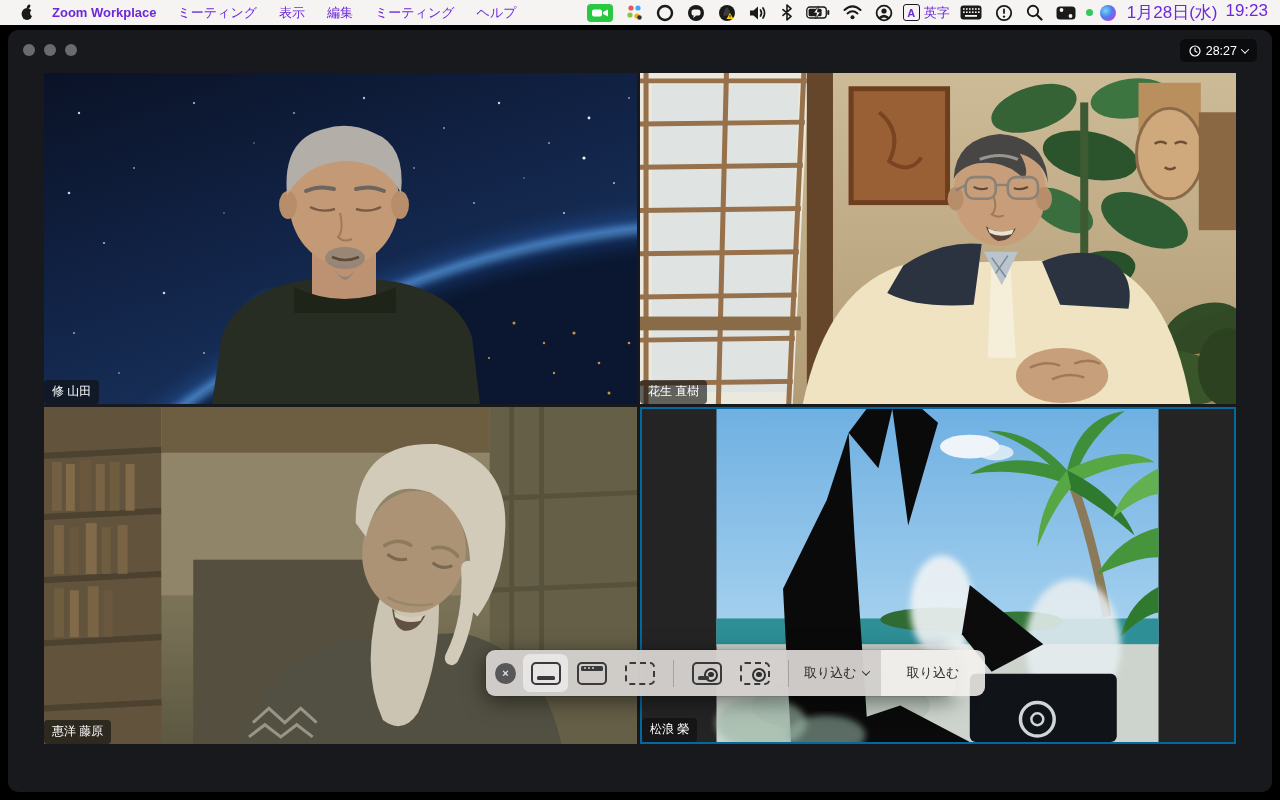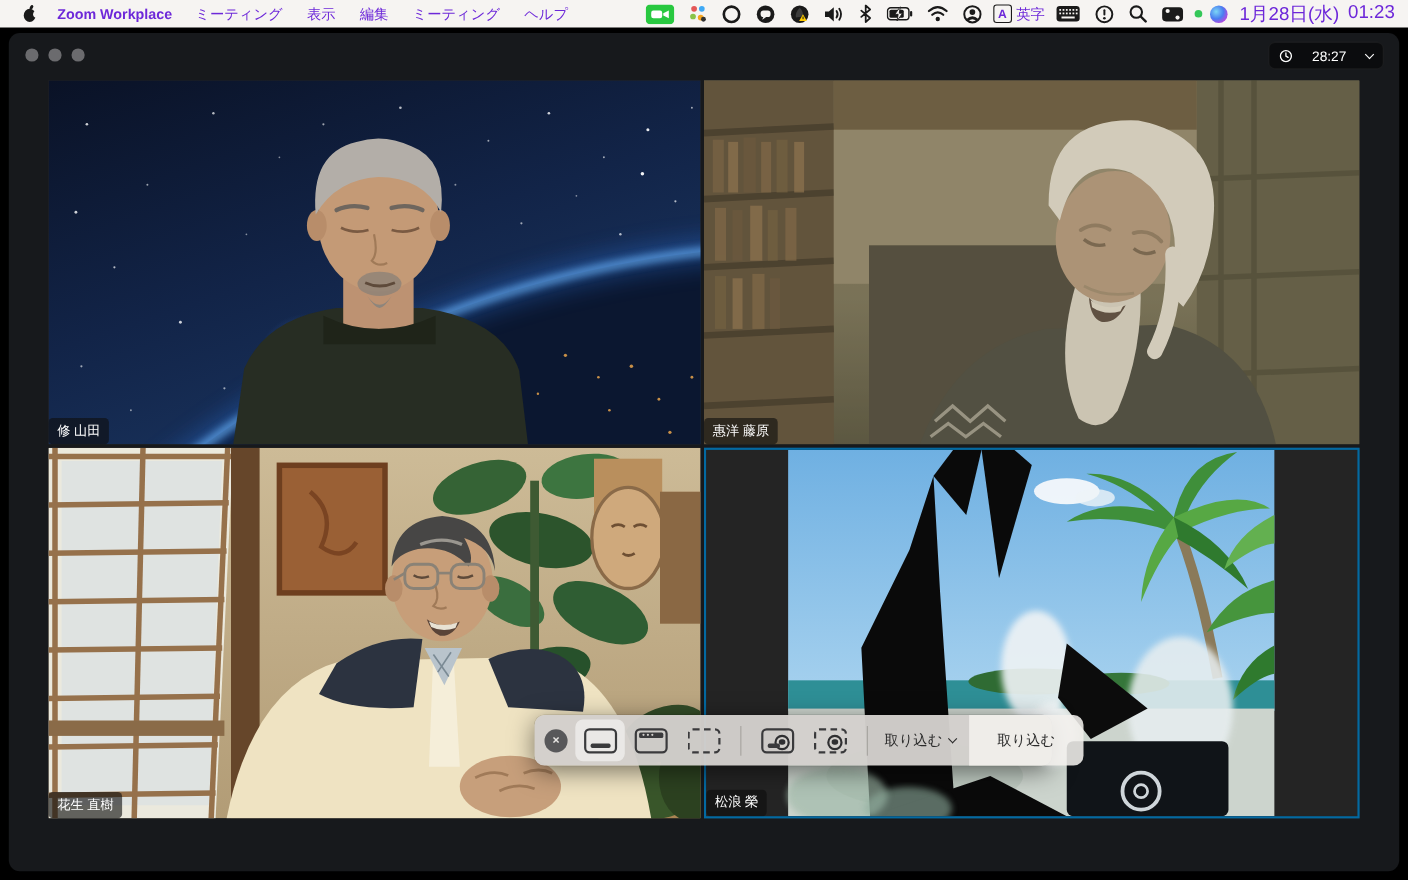--- a/index.html
+++ b/index.html
@@ -24,21 +24,21 @@
   .siri-ball { width:16px; height:16px; border-radius:50%;
     background:radial-gradient(circle at 35% 35%, #7cd6f6 0%, #4a7df0 45%, #b04ae0 75%, #e84a8a 100%); }
 
   
   .zoom-window { position:absolute; left:8px; top:30px; width:1264px; height:762px;
     background:#17191c; border-radius:10px; z-index:1; }
   .traffic { position:absolute; left:15px; top:14px; display:flex; gap:9px; }
   .traffic span { width:12px; height:12px; border-radius:50%; background:#6b6b6e; }
   .timer-pill { position:absolute; right:14px; top:8px; height:25px; border-radius:6px;
     background:rgba(0,0,0,.5); border:1px solid rgba(255,255,255,.06);
-    display:flex; align-items:center; gap:18px; padding:0 9px; color:#fff; font-size:12.5px; }
+    display:flex; align-items:center; gap:5px; padding:0 9px; color:#fff; font-size:12.5px; }
   .chev { width:6px; height:6px; border-right:1.6px solid currentColor;
     border-bottom:1.6px solid currentColor; transform:rotate(45deg) translate(-1px,-1px); }
 
   
   .grid { position:absolute; left:36px; top:43px; width:1192px; height:671px;
     display:grid; grid-template-columns:593px 596px; grid-template-rows:331px 337px; gap:3px; }
   .tile { position:relative; overflow:hidden; background:#242424; }
   .tile svg { position:absolute; inset:0; width:100%; height:100%; display:block; }
   .tile.active { border:2px solid #0369a1; }
   .name-tag { position:absolute; left:0; bottom:0; background:rgba(15,15,15,.62);
@@ -206,21 +206,21 @@
       <svg width="20" height="14" viewBox="0 0 20 14">
           <rect x="0.5" y="0.5" width="19" height="13" rx="3.5" fill="#1a1a1a"></rect>
           <circle cx="5.5" cy="4" r="1.9" fill="#f6f4f2"></circle>
           <circle cx="14.5" cy="10" r="1.9" fill="#f6f4f2"></circle>
         </svg>
     </span>
     <span class="rec-green"></span>
     <span class="siri-ball"></span>
     <span class="mb-date">
       <span>1月28日(水)</span>
-      <span>01:23</span>
+      <span>19:23</span>
     </span>
   </div>
 </div>
 
 <div class="zoom-window">
   <div class="traffic">
     <span></span>
     <span></span>
     <span></span>
   </div>
@@ -315,94 +315,20 @@
         <path d="M312 136 Q325 140 337 134" stroke="#7a5a42" stroke-width="2.4" fill="none"></path>
         <path d="M296 140 Q300 158 294 164 Q300 170 308 166" stroke="#a07a58" stroke-width="2" fill="none"></path>
         <ellipse cx="301" cy="185" rx="20" ry="11" fill="#8a8078" opacity="0.75"></ellipse>
         <path d="M288 184 Q301 190 315 184" stroke="#5e4a3a" stroke-width="2.5" fill="none"></path>
         <path d="M290 196 Q301 212 312 196 Q306 206 301 207 Q296 206 290 196 Z" fill="#8d857c"></path>
       </svg>
       <span class="name-tag">修 山田</span>
     </div>
 
     <div class="tile">
-      <svg viewBox="0 0 596 331" preserveAspectRatio="none">
-        <defs>
-          <linearGradient id="room2" x1="0" y1="0" x2="0" y2="1">
-            <stop offset="0" stop-color="#837b60"></stop>
-              <stop offset="0.6" stop-color="#6d674d"></stop>
-              <stop offset="1" stop-color="#45432f"></stop>
-          </linearGradient>
-        </defs>
-        <rect width="596" height="331" fill="url(#room2)"></rect>
-
-        <rect x="0" y="0" width="118" height="331" fill="#4e3e29"></rect>
-        <g stroke="#2f2517" stroke-width="6">
-            <line x1="0" y1="48" x2="118" y2="42"></line>
-            <line x1="0" y1="108" x2="118" y2="102"></line>
-            <line x1="0" y1="170" x2="118" y2="164"></line>
-            <line x1="0" y1="232" x2="118" y2="226"></line>
-            <line x1="0" y1="296" x2="118" y2="290"></line>
-          </g>
-        <g opacity="0.7">
-            <rect x="8" y="54" width="10" height="48" fill="#6e5436"></rect>
-            <rect x="22" y="56" width="9" height="46" fill="#8a6a42"></rect>
-            <rect x="36" y="52" width="11" height="50" fill="#5c462c"></rect>
-            <rect x="52" y="56" width="9" height="46" fill="#7a5c38"></rect>
-            <rect x="66" y="54" width="10" height="48" fill="#66502f"></rect>
-            <rect x="82" y="56" width="9" height="46" fill="#8a6a42"></rect>
-            <rect x="10" y="116" width="10" height="48" fill="#7a5c38"></rect>
-            <rect x="26" y="118" width="9" height="46" fill="#5c462c"></rect>
-            <rect x="42" y="114" width="11" height="50" fill="#8a6a42"></rect>
-            <rect x="58" y="118" width="9" height="46" fill="#66502f"></rect>
-            <rect x="74" y="116" width="10" height="48" fill="#7a5c38"></rect>
-            <rect x="10" y="178" width="10" height="48" fill="#66502f"></rect>
-            <rect x="26" y="180" width="9" height="46" fill="#8a6a42"></rect>
-            <rect x="44" y="176" width="11" height="50" fill="#7a5c38"></rect>
-            <rect x="60" y="180" width="9" height="46" fill="#5c462c"></rect>
-          </g>
-
-        <rect x="118" y="0" width="330" height="45" fill="#5d4c30"></rect>
-        <rect x="118" y="45" width="330" height="140" fill="#8d8266"></rect>
-        <rect x="150" y="150" width="240" height="181" fill="#3b382c"></rect>
-
-        <rect x="448" y="0" width="148" height="331" fill="#514e37"></rect>
-        <g stroke="#3a3826" stroke-width="5" opacity="0.8">
-            <line x1="470" y1="0" x2="470" y2="331"></line>
-            <line x1="500" y1="0" x2="500" y2="331"></line>
-            <line x1="448" y1="90" x2="596" y2="84"></line>
-            <line x1="448" y1="180" x2="596" y2="174"></line>
-            <line x1="448" y1="268" x2="596" y2="262"></line>
-          </g>
-
-        <path d="M196 331 Q230 242 310 226 L420 222 Q500 240 520 331 Z" fill="#383930"></path>
-        <g opacity="0.6" stroke="#d8d4c4" stroke-width="3" fill="none">
-            <path d="M210 310 L226 296 L242 310 L258 296 L274 310"></path>
-            <path d="M206 324 L222 312 L238 324 L254 312 L270 324"></path>
-          </g>
-        <path d="M330 250 L344 230 L358 252 Z" fill="#e3ddcf"></path>
-        <g transform="translate(368,170) rotate(8)">
-          <path d="M-26 10 Q-40 90 -8 140 Q14 152 26 128 Q42 70 30 8 Z" fill="#ddd7ca"></path>
-          <ellipse cx="0" cy="-28" rx="52" ry="60" fill="#b29478"></ellipse>
-          <path d="M-62 -48 Q-74 -128 8 -136 Q84 -132 88 -58 Q92 -10 72 26 L58 16 Q66 -66 8 -88 Q-44 -98 -50 -36 Z" fill="#e6e1d5"></path>
-          <path d="M56 -20 Q66 30 52 70" stroke="#e6e1d5" stroke-width="14" fill="none" stroke-linecap="round"></path>
-          <path d="M-30 -30 Q-18 -40 -4 -34" stroke="#8a7258" stroke-width="3.5" fill="none" stroke-linecap="round"></path>
-          <path d="M18 -34 Q32 -40 44 -30" stroke="#8a7258" stroke-width="3.5" fill="none" stroke-linecap="round"></path>
-          <path d="M-26 -22 Q-16 -16 -6 -20" stroke="#6e5a44" stroke-width="3" fill="none"></path>
-          <path d="M20 -20 Q30 -14 40 -20" stroke="#6e5a44" stroke-width="3" fill="none"></path>
-          <path d="M-14 30 Q2 44 20 32 Q14 50 0 50 Q-10 48 -14 30 Z" fill="#4a3a30"></path>
-          <path d="M-12 32 Q2 40 18 32 L16 38 Q2 44 -10 38 Z" fill="#e8e2d4"></path>
-          <path d="M-20 20 Q0 28 26 20" stroke="#9a8468" stroke-width="2.5" fill="none"></path>
-        </g>
-        <rect width="596" height="331" fill="#9d9171" opacity="0.27"></rect>
-      </svg>
-      <span class="name-tag">惠洋 藤原</span>
-    </div>
-
-    <div class="tile">
       <svg viewBox="0 0 593 337" preserveAspectRatio="none">
         <defs>
           <linearGradient id="wall3" x1="0" y1="0" x2="0" y2="1">
             <stop offset="0" stop-color="#cdbb97"></stop>
               <stop offset="1" stop-color="#b29c76"></stop>
           </linearGradient>
         </defs>
         <rect width="593" height="337" fill="url(#wall3)"></rect>
 
         <polygon points="0,0 168,0 152,337 0,337" fill="#ebe9dd"></polygon>
@@ -475,20 +401,94 @@
           <path d="M-26 -84 Q-20 -80 -12 -83" stroke="#5e4a3a" stroke-width="2.2" fill="none"></path>
           <path d="M14 -83 Q20 -80 28 -84" stroke="#5e4a3a" stroke-width="2.2" fill="none"></path>
           <path d="M-6 -74 Q-2 -62 -8 -56 Q-2 -52 4 -55" stroke="#a07a58" stroke-width="2" fill="none"></path>
           <path d="M-14 -44 Q0 -34 16 -42 Q10 -28 -2 -29 Q-10 -32 -14 -44 Z" fill="#5a4438"></path>
           <path d="M-12 -42 Q0 -36 14 -41 L12 -36 Q0 -32 -10 -37 Z" fill="#e8e2d4"></path>
         </g>
       </svg>
       <span class="name-tag">花生 直樹</span>
     </div>
 
+    <div class="tile">
+      <svg viewBox="0 0 596 331" preserveAspectRatio="none">
+        <defs>
+          <linearGradient id="room2" x1="0" y1="0" x2="0" y2="1">
+            <stop offset="0" stop-color="#837b60"></stop>
+              <stop offset="0.6" stop-color="#6d674d"></stop>
+              <stop offset="1" stop-color="#45432f"></stop>
+          </linearGradient>
+        </defs>
+        <rect width="596" height="331" fill="url(#room2)"></rect>
+
+        <rect x="0" y="0" width="118" height="331" fill="#4e3e29"></rect>
+        <g stroke="#2f2517" stroke-width="6">
+            <line x1="0" y1="48" x2="118" y2="42"></line>
+            <line x1="0" y1="108" x2="118" y2="102"></line>
+            <line x1="0" y1="170" x2="118" y2="164"></line>
+            <line x1="0" y1="232" x2="118" y2="226"></line>
+            <line x1="0" y1="296" x2="118" y2="290"></line>
+          </g>
+        <g opacity="0.7">
+            <rect x="8" y="54" width="10" height="48" fill="#6e5436"></rect>
+            <rect x="22" y="56" width="9" height="46" fill="#8a6a42"></rect>
+            <rect x="36" y="52" width="11" height="50" fill="#5c462c"></rect>
+            <rect x="52" y="56" width="9" height="46" fill="#7a5c38"></rect>
+            <rect x="66" y="54" width="10" height="48" fill="#66502f"></rect>
+            <rect x="82" y="56" width="9" height="46" fill="#8a6a42"></rect>
+            <rect x="10" y="116" width="10" height="48" fill="#7a5c38"></rect>
+            <rect x="26" y="118" width="9" height="46" fill="#5c462c"></rect>
+            <rect x="42" y="114" width="11" height="50" fill="#8a6a42"></rect>
+            <rect x="58" y="118" width="9" height="46" fill="#66502f"></rect>
+            <rect x="74" y="116" width="10" height="48" fill="#7a5c38"></rect>
+            <rect x="10" y="178" width="10" height="48" fill="#66502f"></rect>
+            <rect x="26" y="180" width="9" height="46" fill="#8a6a42"></rect>
+            <rect x="44" y="176" width="11" height="50" fill="#7a5c38"></rect>
+            <rect x="60" y="180" width="9" height="46" fill="#5c462c"></rect>
+          </g>
+
+        <rect x="118" y="0" width="330" height="45" fill="#5d4c30"></rect>
+        <rect x="118" y="45" width="330" height="140" fill="#8d8266"></rect>
+        <rect x="150" y="150" width="240" height="181" fill="#3b382c"></rect>
+
+        <rect x="448" y="0" width="148" height="331" fill="#514e37"></rect>
+        <g stroke="#3a3826" stroke-width="5" opacity="0.8">
+            <line x1="470" y1="0" x2="470" y2="331"></line>
+            <line x1="500" y1="0" x2="500" y2="331"></line>
+            <line x1="448" y1="90" x2="596" y2="84"></line>
+            <line x1="448" y1="180" x2="596" y2="174"></line>
+            <line x1="448" y1="268" x2="596" y2="262"></line>
+          </g>
+
+        <path d="M196 331 Q230 242 310 226 L420 222 Q500 240 520 331 Z" fill="#383930"></path>
+        <g opacity="0.6" stroke="#d8d4c4" stroke-width="3" fill="none">
+            <path d="M210 310 L226 296 L242 310 L258 296 L274 310"></path>
+            <path d="M206 324 L222 312 L238 324 L254 312 L270 324"></path>
+          </g>
+        <path d="M330 250 L344 230 L358 252 Z" fill="#e3ddcf"></path>
+        <g transform="translate(368,170) rotate(8)">
+          <path d="M-26 10 Q-40 90 -8 140 Q14 152 26 128 Q42 70 30 8 Z" fill="#ddd7ca"></path>
+          <ellipse cx="0" cy="-28" rx="52" ry="60" fill="#b29478"></ellipse>
+          <path d="M-62 -48 Q-74 -128 8 -136 Q84 -132 88 -58 Q92 -10 72 26 L58 16 Q66 -66 8 -88 Q-44 -98 -50 -36 Z" fill="#e6e1d5"></path>
+          <path d="M56 -20 Q66 30 52 70" stroke="#e6e1d5" stroke-width="14" fill="none" stroke-linecap="round"></path>
+          <path d="M-30 -30 Q-18 -40 -4 -34" stroke="#8a7258" stroke-width="3.5" fill="none" stroke-linecap="round"></path>
+          <path d="M18 -34 Q32 -40 44 -30" stroke="#8a7258" stroke-width="3.5" fill="none" stroke-linecap="round"></path>
+          <path d="M-26 -22 Q-16 -16 -6 -20" stroke="#6e5a44" stroke-width="3" fill="none"></path>
+          <path d="M20 -20 Q30 -14 40 -20" stroke="#6e5a44" stroke-width="3" fill="none"></path>
+          <path d="M-14 30 Q2 44 20 32 Q14 50 0 50 Q-10 48 -14 30 Z" fill="#4a3a30"></path>
+          <path d="M-12 32 Q2 40 18 32 L16 38 Q2 44 -10 38 Z" fill="#e8e2d4"></path>
+          <path d="M-20 20 Q0 28 26 20" stroke="#9a8468" stroke-width="2.5" fill="none"></path>
+        </g>
+        <rect width="596" height="331" fill="#9d9171" opacity="0.27"></rect>
+      </svg>
+      <span class="name-tag">惠洋 藤原</span>
+    </div>
+
     <div class="tile active">
       <svg viewBox="0 0 596 337" preserveAspectRatio="none">
         <defs>
           <linearGradient id="sky4" x1="0" y1="0" x2="0" y2="1">
             <stop offset="0" stop-color="#6fb0e2"></stop>
               <stop offset="1" stop-color="#a9d3ef"></stop>
           </linearGradient>
           <filter id="blur4">
               <feGaussianBlur stdDeviation="3"></feGaussianBlur>
             </filter>

